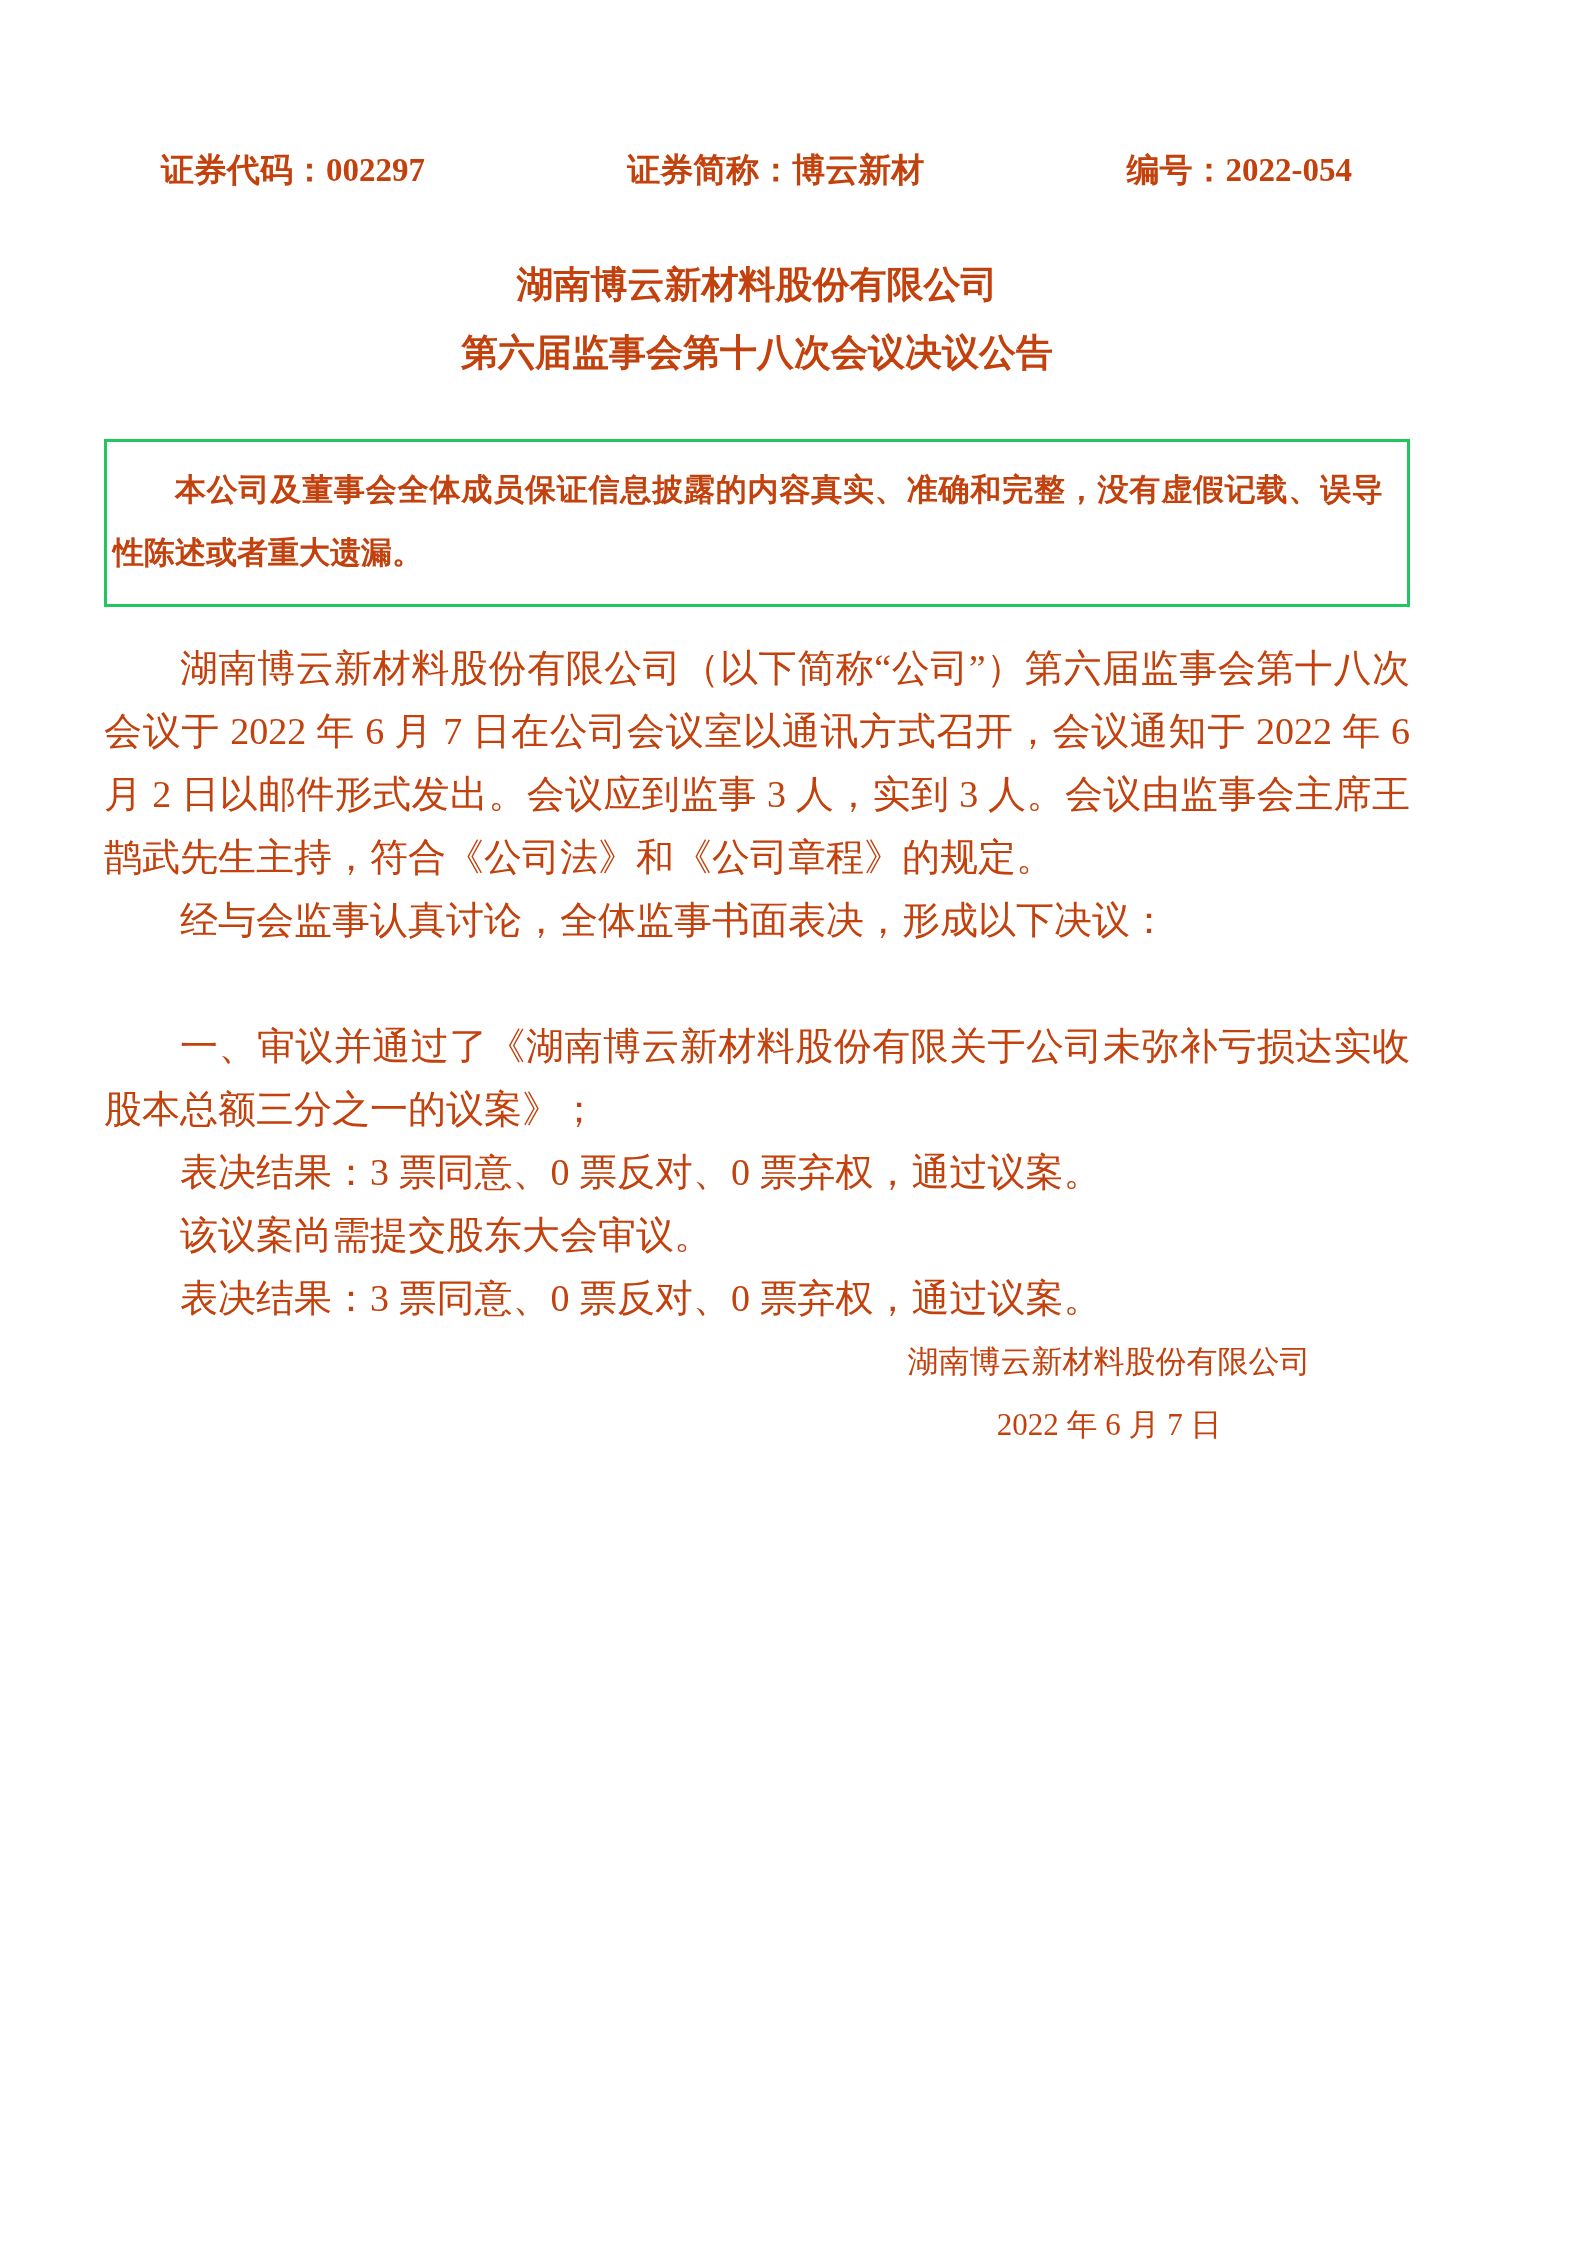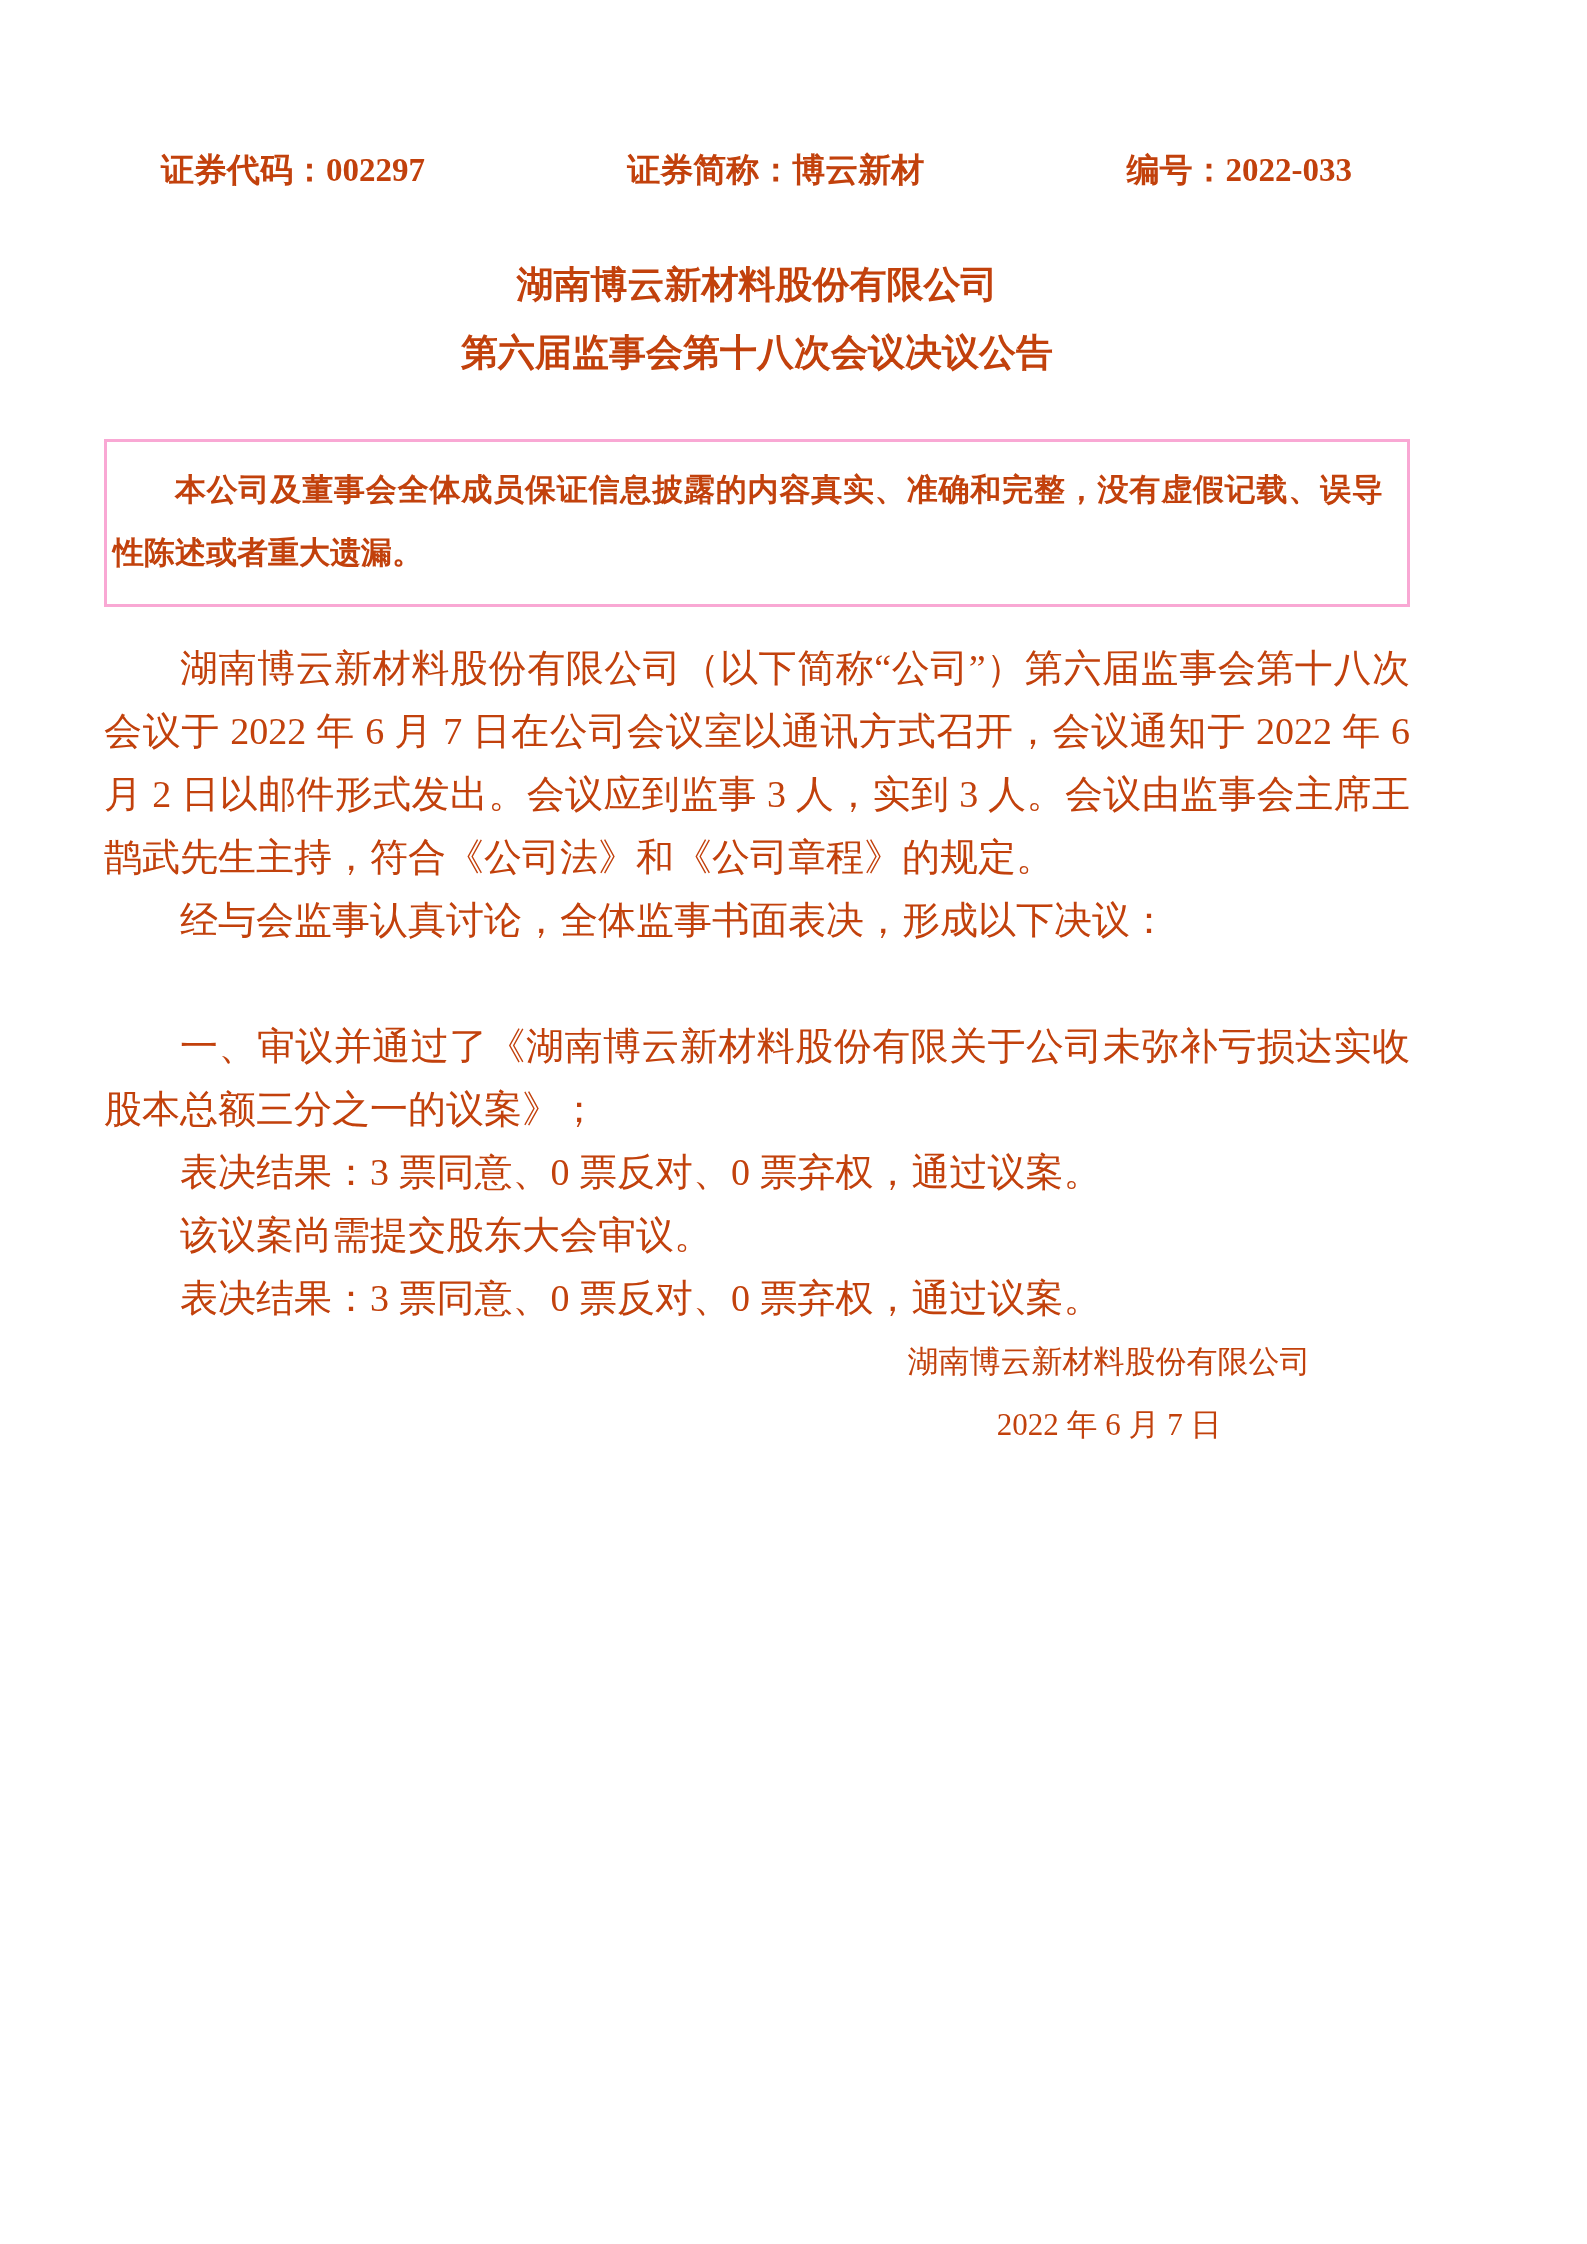--- a/index.html
+++ b/index.html
@@ -30,21 +30,21 @@
   }
   .doc-title {
     margin-top: 58px;
     text-align: center;
     font-size: 37px;
     font-weight: bold;
     line-height: 68px;
   }
   .disclaimer-box {
     margin-top: 52px;
-    border: 3px solid #f9a8d4;
+    border: 3px solid #22c55e;
     box-sizing: border-box;
     padding: 16px 24px 20px 6px;
     font-size: 31px;
     font-weight: bold;
     line-height: 63px;
     text-align: justify;
     text-indent: 2em;
   }
   .body-text {
     margin-top: 30px;
@@ -75,21 +75,21 @@
   }
 </style>
 </head>
 <body>
 
 <div class="page">
 
   <div class="doc-header">
     <span>证券代码：002297</span>
     <span>证券简称：博云新材</span>
-    <span>编号：2022-033</span>
+    <span>编号：2022-054</span>
   </div>
 
   <div class="doc-title">
     <div>湖南博云新材料股份有限公司</div>
     <div>第六届监事会第十八次会议决议公告</div>
   </div>
 
   <div class="disclaimer-box">
     <span>本公司及董事会全体成员保证信息披露的内容真实、准确和完整，没有虚假记载、误导性陈述或者重大遗漏。</span>
   </div>

